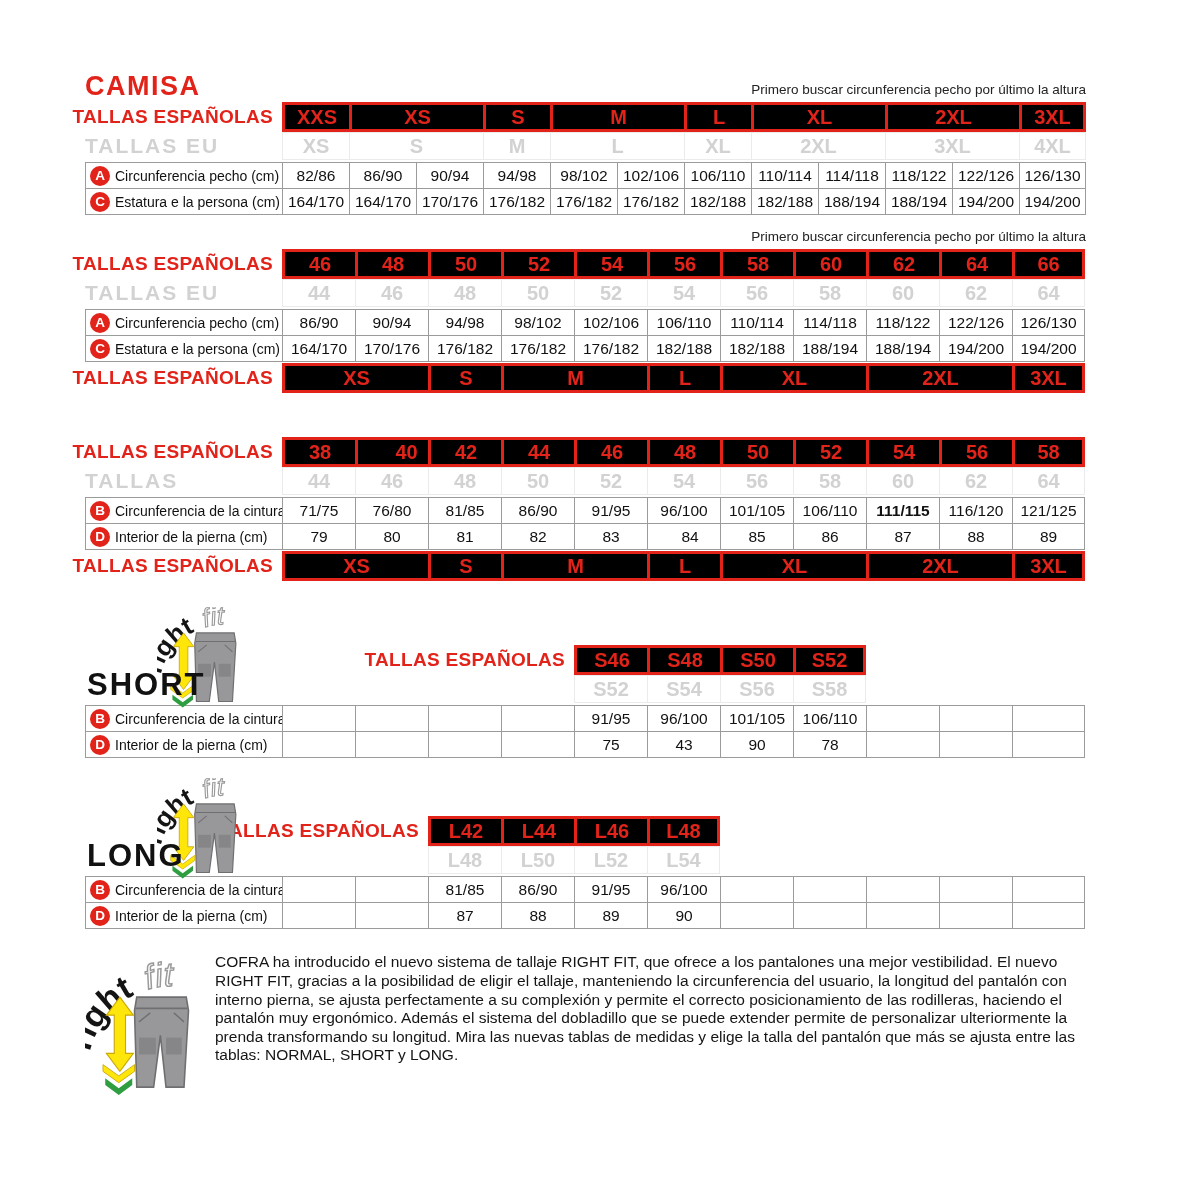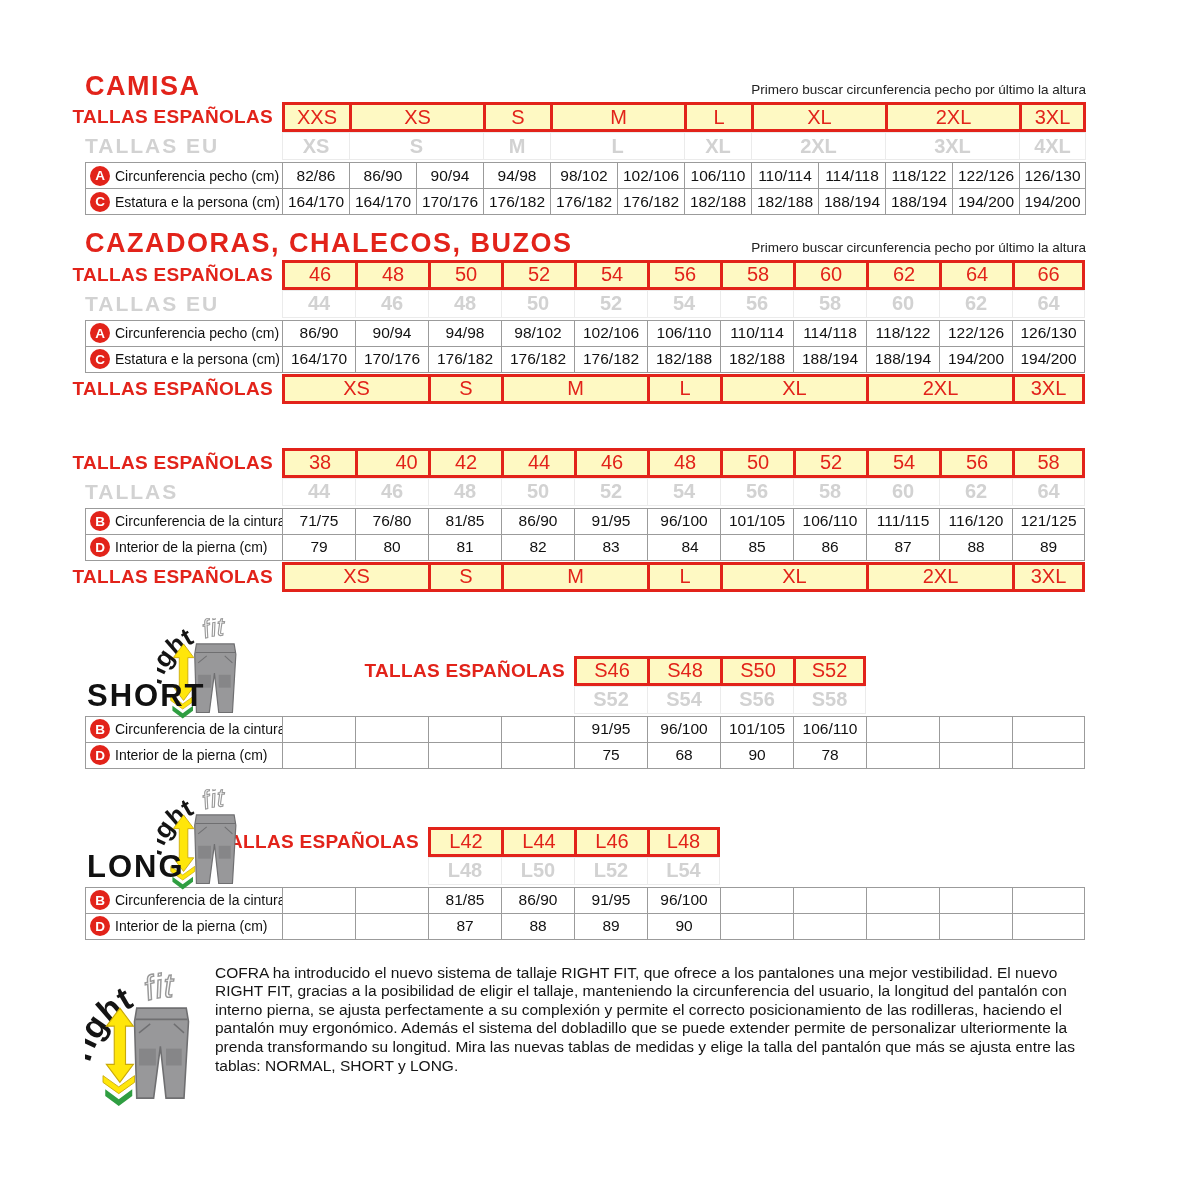--- a/index.html
+++ b/index.html
@@ -25,22 +25,22 @@
   .trow.gray{height:28px}
   .trow.data{height:27px}
   .trow.data + .trow.data{margin-top:-1px}
   .trow.first-data{margin-top:2px}
   .trow.bottom{margin-top:1px}
 
   .lbl-red{display:flex;align-items:center;justify-content:flex-end;padding-right:9px;
            color:var(--red);font-weight:bold;font-size:19px;letter-spacing:.3px;white-space:nowrap}
   .lbl-gray{display:flex;align-items:center;color:var(--gray-txt);font-weight:bold;
             font-size:21px;letter-spacing:2px;white-space:nowrap}
-  .redbox{display:flex;align-items:center;justify-content:center;background:#fef9c3;
-          border:3px solid var(--red);border-right:0;color:var(--red);font-weight:normal;font-size:20px}
+  .redbox{display:flex;align-items:center;justify-content:center;background:#000000;
+          border:3px solid var(--red);border-right:0;color:var(--red);font-weight:bold;font-size:20px}
   .redbox:last-child{border-right:3px solid var(--red)}
   .graycell{display:flex;align-items:center;justify-content:center;color:var(--gray-txt);
             font-weight:bold;font-size:20px;border:1px solid var(--gray-border);border-right:0}
   .graycell:last-child{border-right:1px solid var(--gray-border)}
   .dcell{display:flex;align-items:center;justify-content:center;font-size:15.5px;
          border:1px solid var(--border);border-right:0;background:#fff}
   .dcell:last-child{border-right:1px solid var(--border)}
   .dlabel{display:flex;align-items:center;gap:5px;padding-left:4px;border:1px solid var(--border);border-right:0}
   .badge{flex:0 0 auto;width:20px;height:20px;border-radius:50%;background:var(--red);color:#fff;
          font-weight:bold;font-size:13.5px;display:flex;align-items:center;justify-content:center}
@@ -134,21 +134,20 @@
           <div class="dcell" style="width: 67px;">188/194</div>
           <div class="dcell" style="width: 67px;">188/194</div>
           <div class="dcell" style="width: 67px;">194/200</div>
           <div class="dcell" style="width: 67px;">194/200</div>
         </div>
       </div>
   </section>
 
   <section class="sec" id="sec-cazadoras">
     <div class="title-row">
-      <h2 class="sec-title">CAZADORAS, CHALECOS, BUZOS</h2>
       <div class="note">Primero buscar circunferencia pecho por último la altura</div>
     </div>
     <div id="tbl-cazadoras">
         <div class="trow hdr">
           <div class="lbl-red" style="width: 197px;">TALLAS ESPAÑOLAS</div>
           <div class="redbox" style="width: 73px;">46</div>
           <div class="redbox" style="width: 73px;">48</div>
           <div class="redbox" style="width: 73px;">50</div>
           <div class="redbox" style="width: 73px;">52</div>
           <div class="redbox" style="width: 73px;">54</div>
@@ -256,21 +255,21 @@
             <span class="mlabel">Circunferencia de la cintura (cm)</span>
           </div>
           <div class="dcell" style="width: 73px;">71/75</div>
           <div class="dcell" style="width: 73px;">76/80</div>
           <div class="dcell" style="width: 73px;">81/85</div>
           <div class="dcell" style="width: 73px;">86/90</div>
           <div class="dcell" style="width: 73px;">91/95</div>
           <div class="dcell" style="width: 73px;">96/100</div>
           <div class="dcell" style="width: 73px;">101/105</div>
           <div class="dcell" style="width: 73px;">106/110</div>
-          <div class="dcell" style="width: 73px;">111/115</div>
+          <div class="dcell" style="width: 73px; font-weight: bold;">111/115</div>
           <div class="dcell" style="width: 73px;">116/120</div>
           <div class="dcell" style="width: 73px;">121/125</div>
         </div>
         <div class="trow data">
           <div class="dlabel" style="width: 197px;">
             <span class="badge">D</span>
             <span class="mlabel">Interior de la pierna (cm)</span>
           </div>
           <div class="dcell" style="width: 73px;">79</div>
           <div class="dcell" style="width: 73px;">80</div>
@@ -359,21 +358,21 @@
         <div class="trow data">
           <div class="dlabel" style="width: 197px;">
             <span class="badge">D</span>
             <span class="mlabel">Interior de la pierna (cm)</span>
           </div>
           <div class="dcell" style="width: 73px;"></div>
           <div class="dcell" style="width: 73px;"></div>
           <div class="dcell" style="width: 73px;"></div>
           <div class="dcell" style="width: 73px;"></div>
           <div class="dcell" style="width: 73px;">75</div>
-          <div class="dcell" style="width: 73px;">68</div>
+          <div class="dcell" style="width: 73px;">43</div>
           <div class="dcell" style="width: 73px;">90</div>
           <div class="dcell" style="width: 73px;">78</div>
           <div class="dcell" style="width: 73px;"></div>
           <div class="dcell" style="width: 73px;"></div>
           <div class="dcell" style="width: 73px;"></div>
         </div>
       </div>
   </section>
 
   <section class="sec" id="sec-long">

